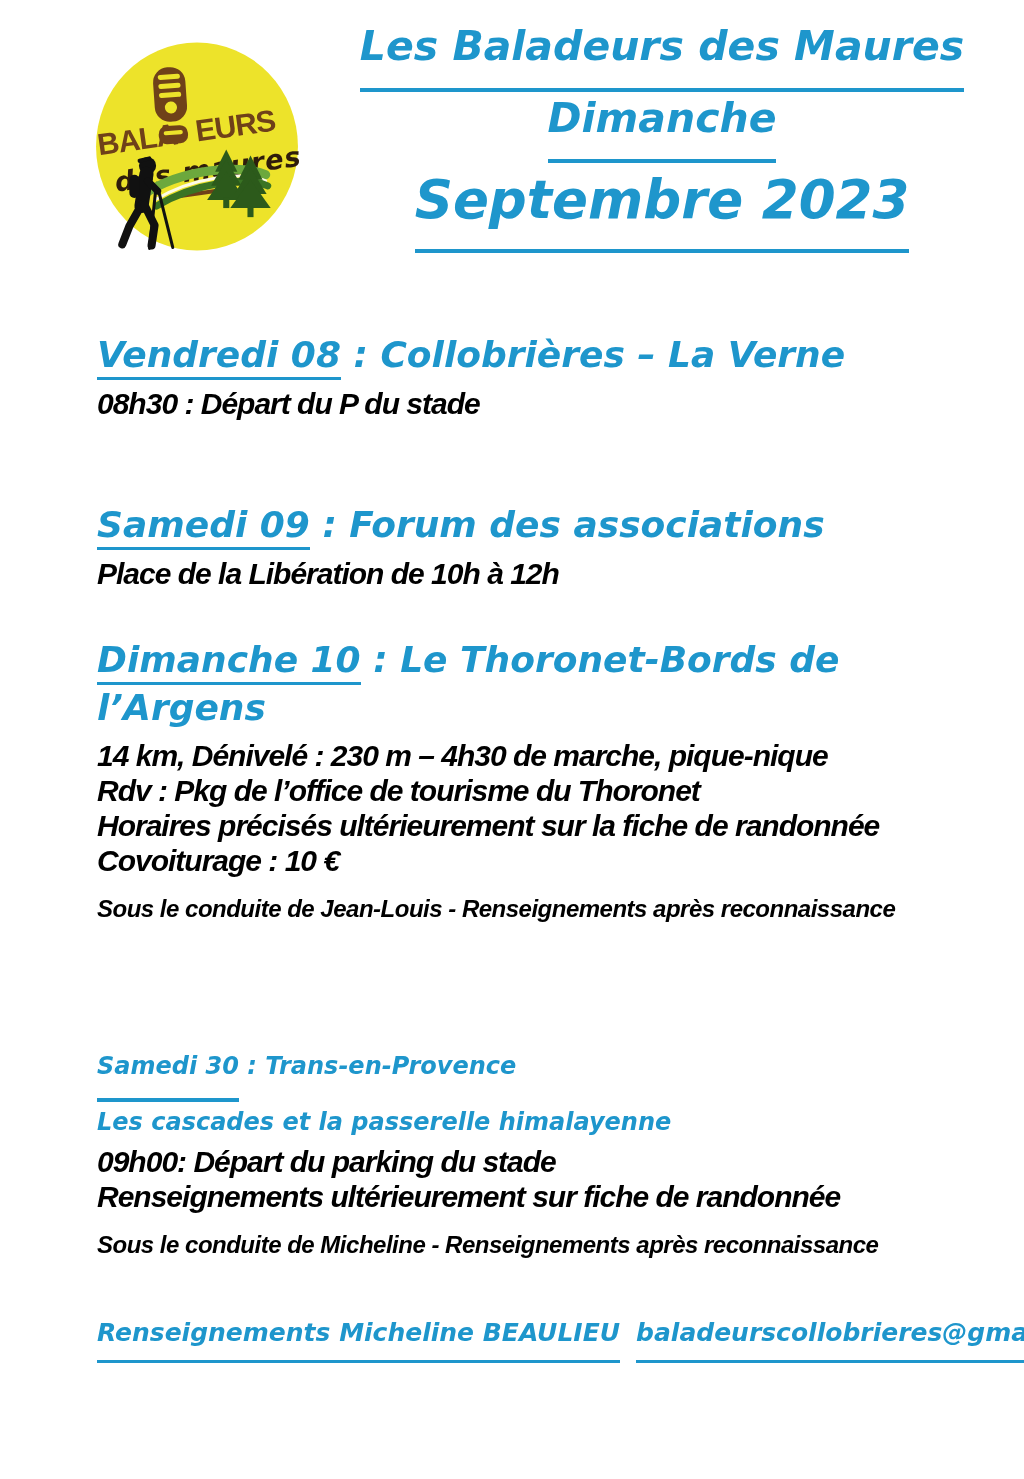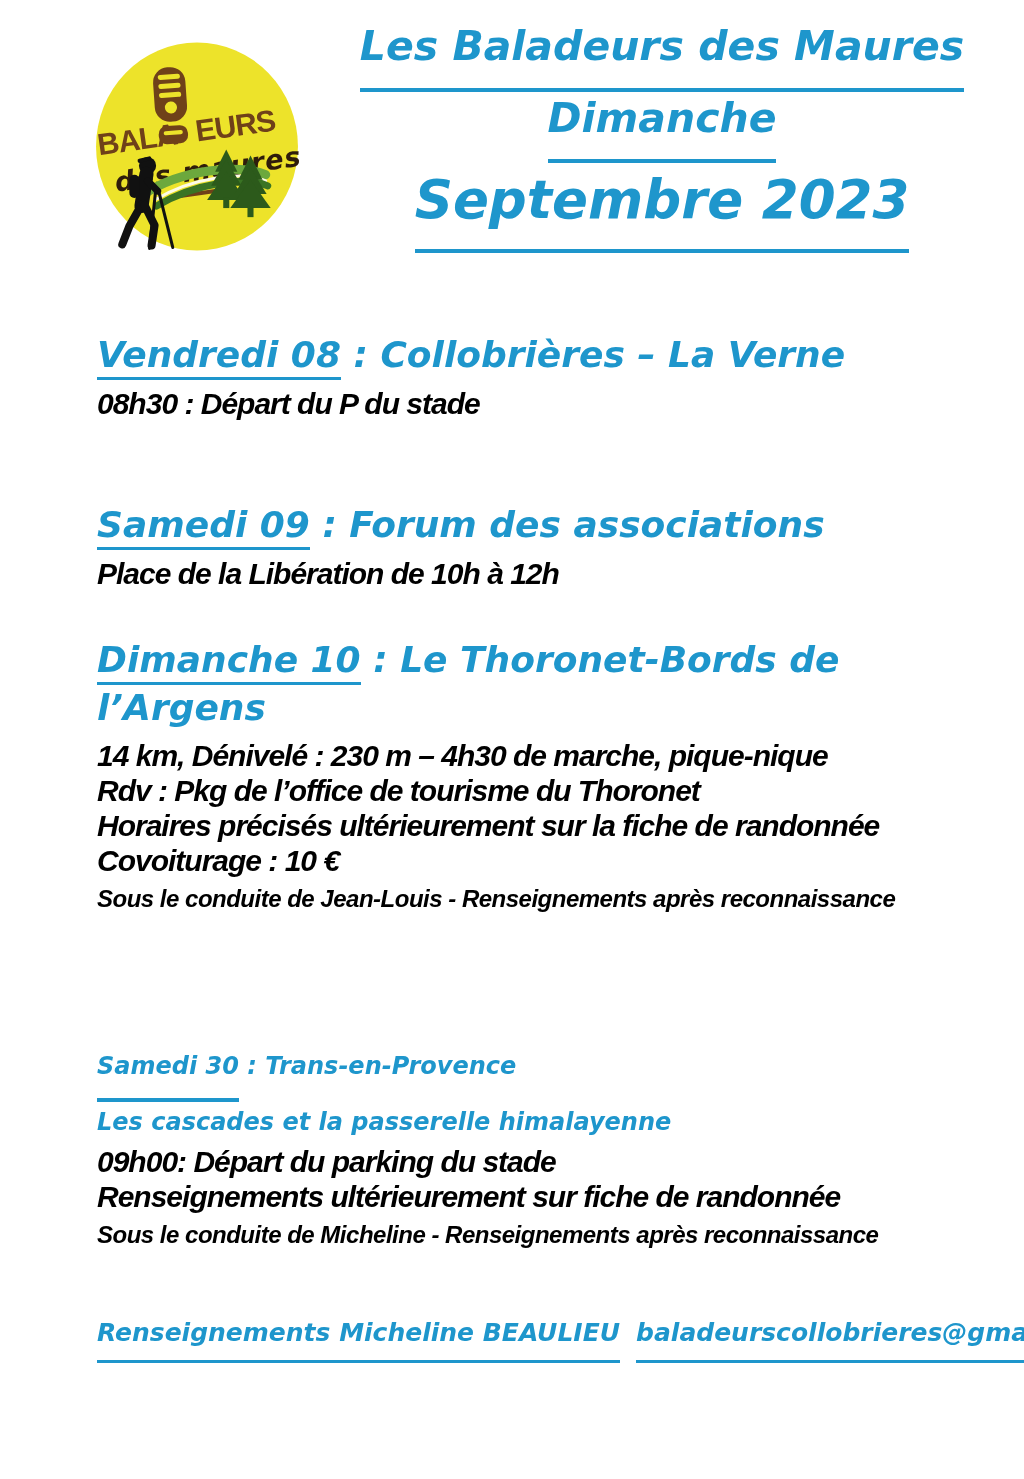--- a/index.html
+++ b/index.html
@@ -46,21 +46,21 @@
     color:var(--accent);line-height:1.22;
   }
   .body-line{
     font-family:"Liberation Sans",sans-serif;
     font-weight:bold;font-style:italic;
     font-size:30px;line-height:35px;letter-spacing:-1px;
   }
   .note-line{
     font-family:"Liberation Sans",sans-serif;
     font-weight:bold;font-style:italic;
-    font-size:24px;line-height:32px;letter-spacing:-0.5px;margin-top:5px;
+    font-size:24px;line-height:32px;letter-spacing:-0.5px;margin-top:15px;
   }
   .comic-line{
     font-family:"DejaVu Sans",sans-serif;
     font-weight:bold;font-style:italic;
     font-size:29px;line-height:37px;letter-spacing:-0.5px;
   }
   #sec1{top:332px;}
   #sec2{top:502px;}
   #sec3{top:637px;}
   #sec4{top:916px;}

